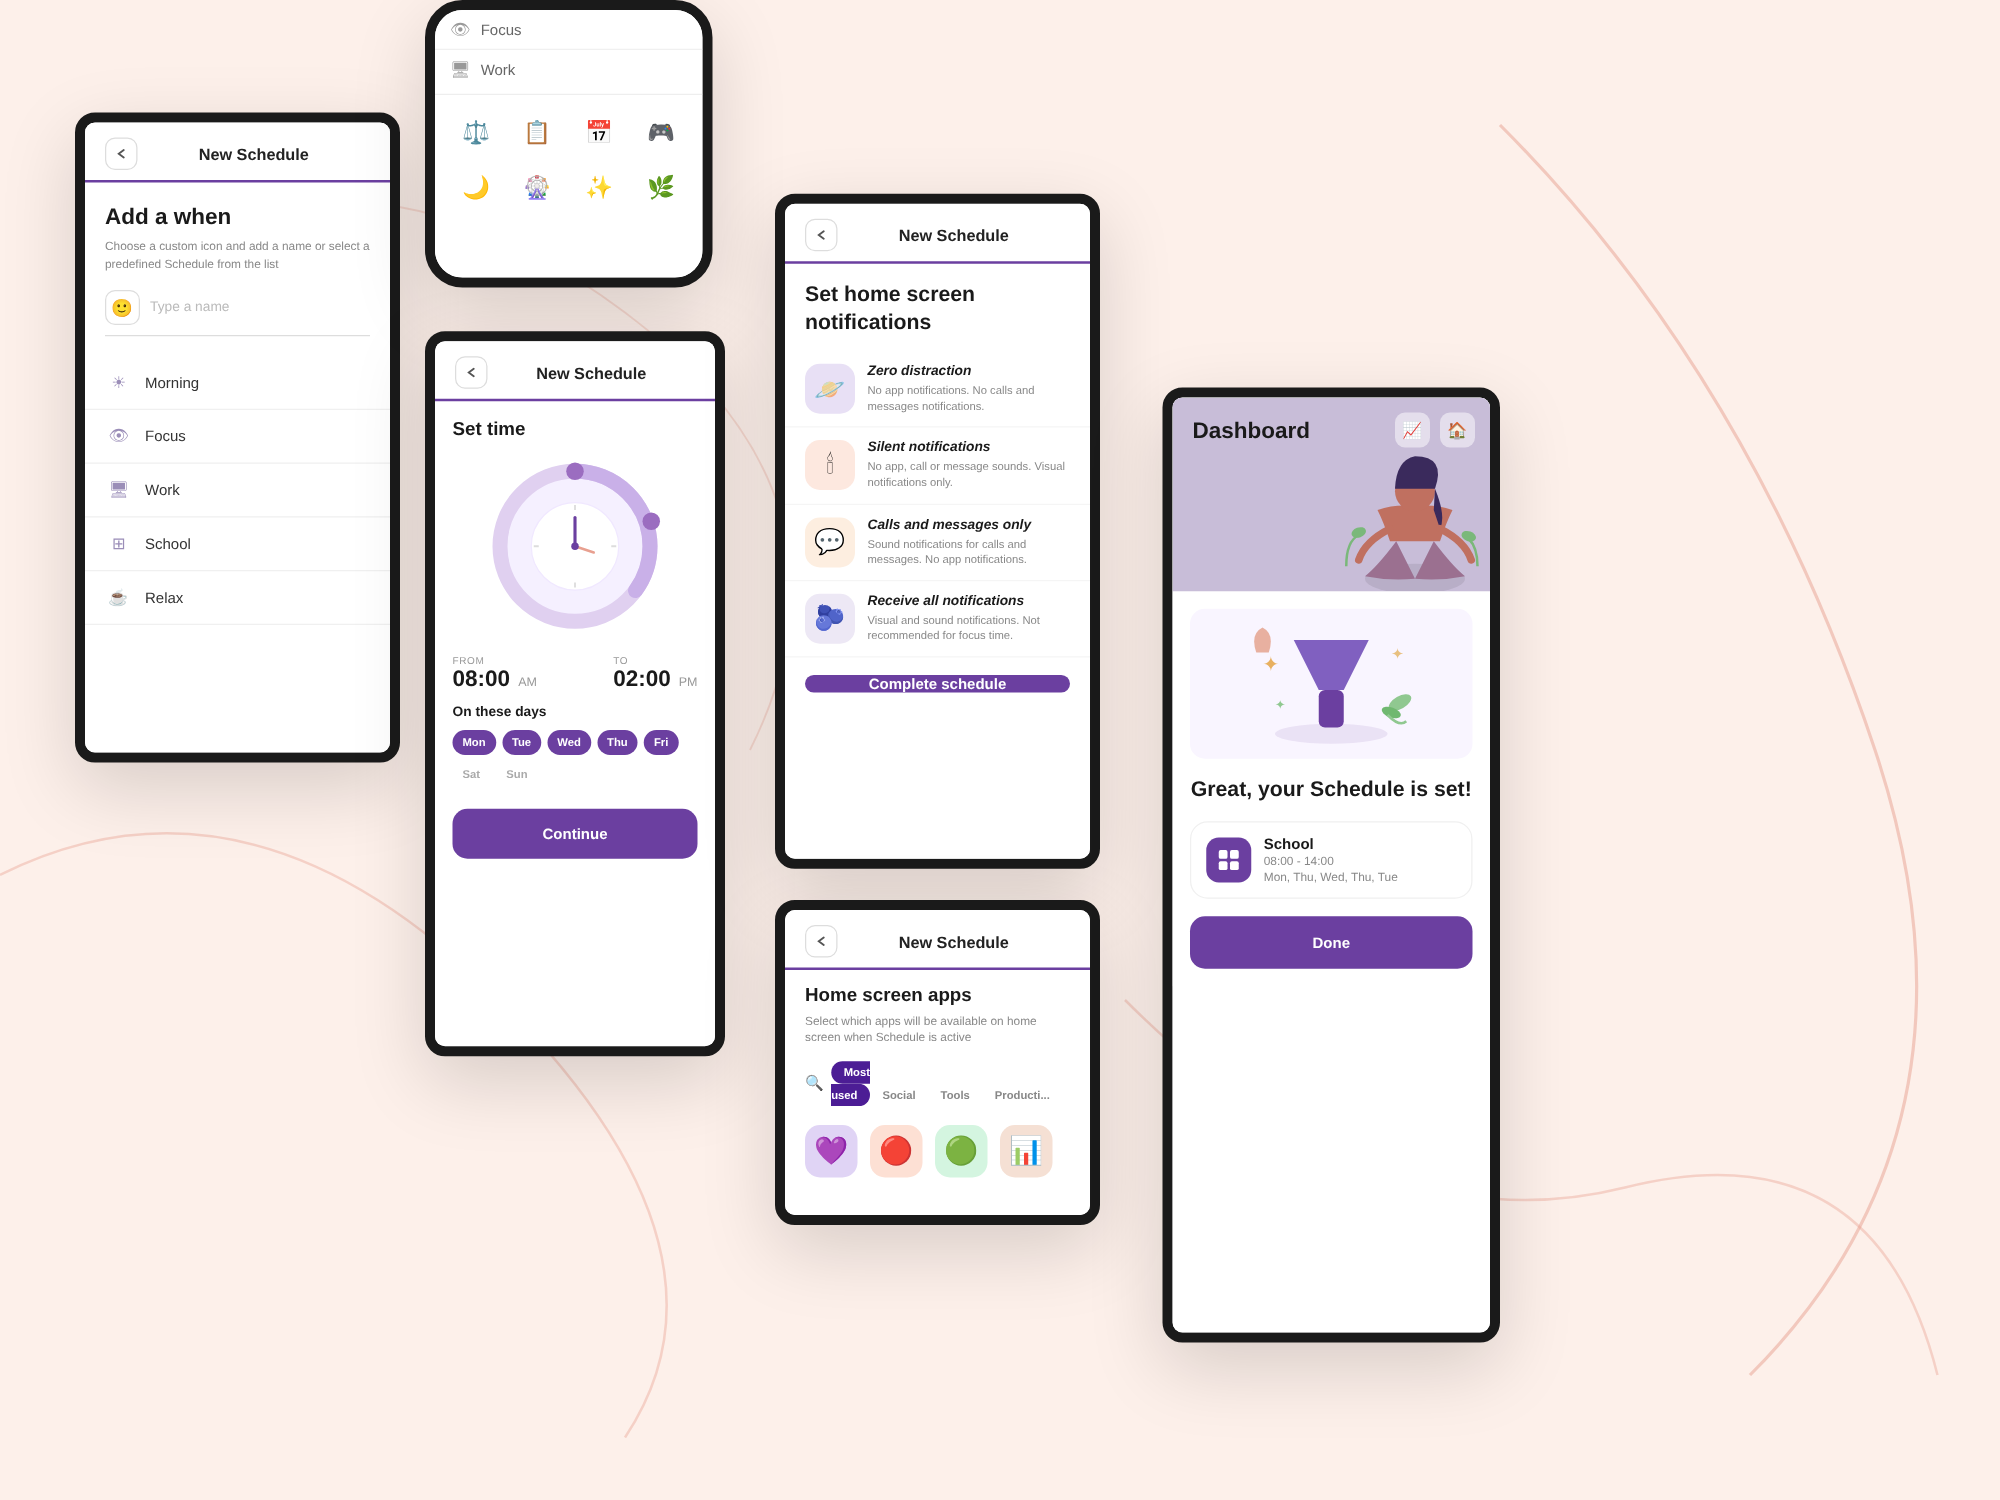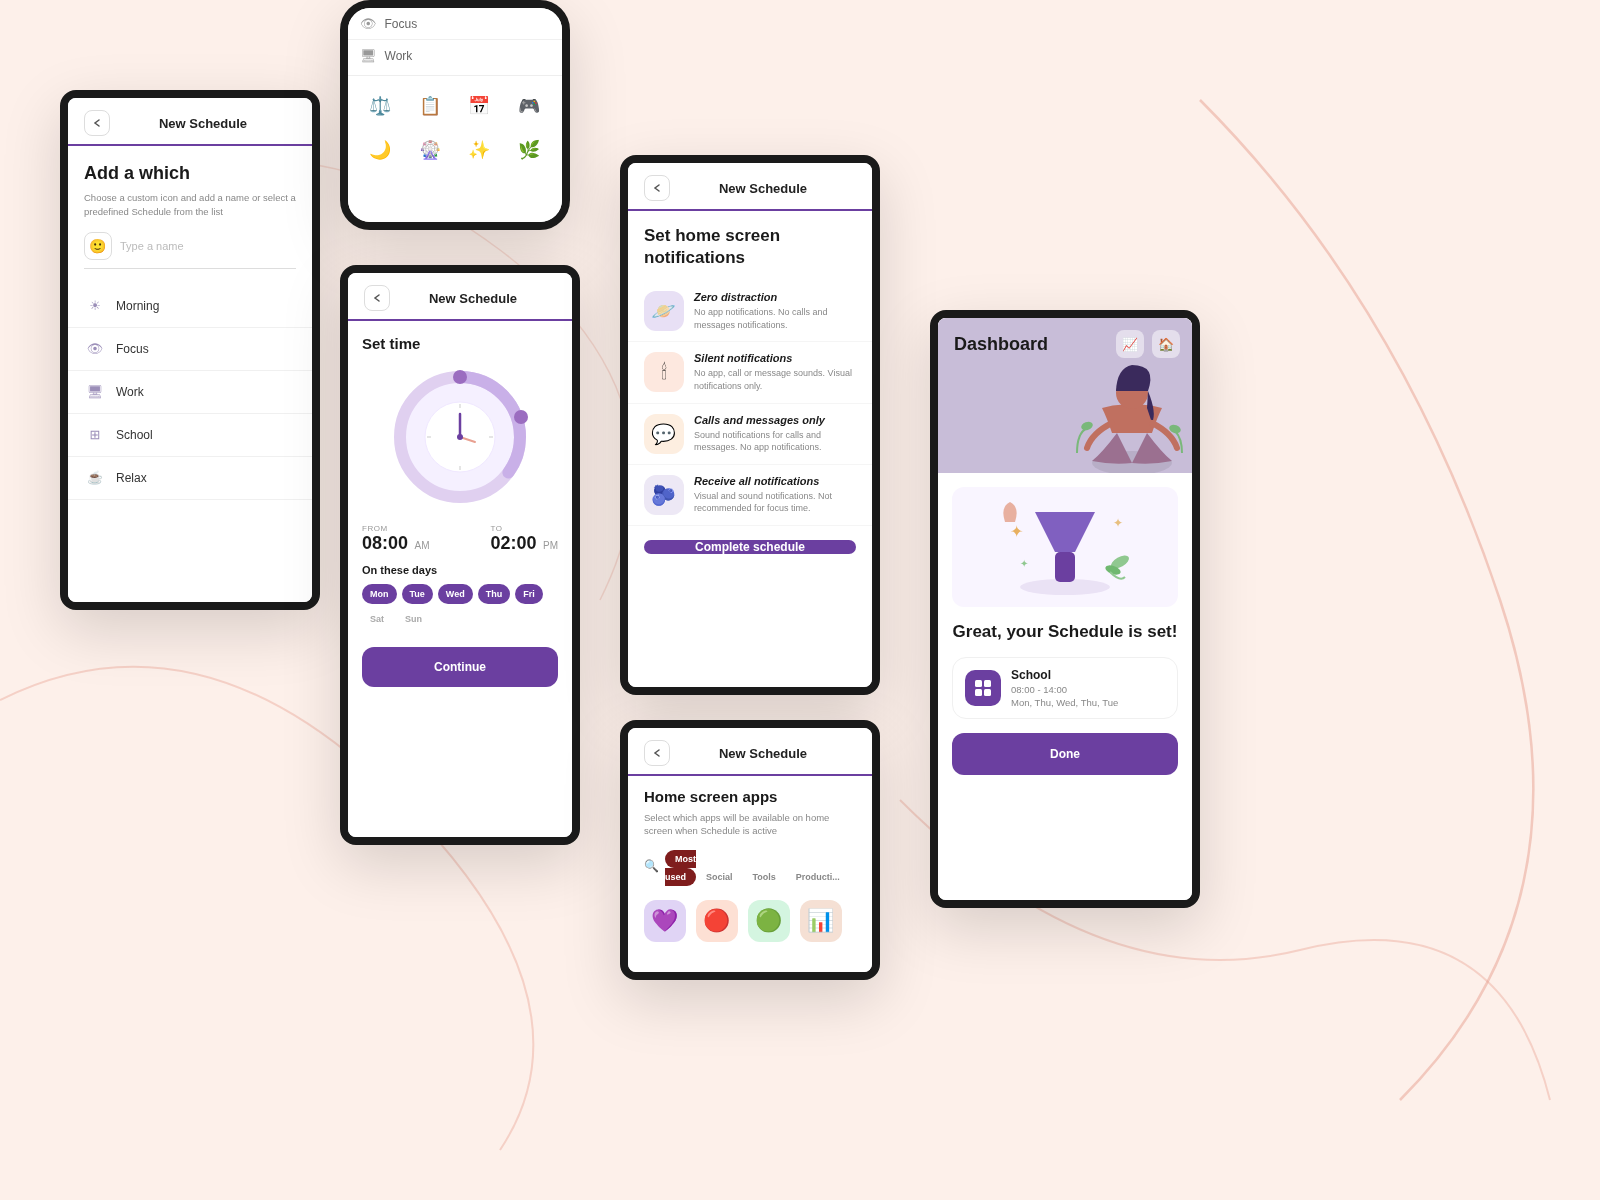--- a/index.html
+++ b/index.html
@@ -78,21 +78,21 @@
       top: 720px;
       width: 260px;
       height: 260px;
     }
 
     
     .phone6 {
       left: 930px;
       top: 310px;
       width: 270px;
-      height: 598px;
+      height: 764px;
     }
 
     
     .phone-header {
       display: flex;
       align-items: center;
       padding: 12px 16px 8px;
       border-bottom: 2px solid #6b3fa0;
     }
     .back-btn {
@@ -376,21 +376,21 @@
       color: #999;
     }
     .filter-pill {
       padding: 4px 10px;
       border-radius: 20px;
       font-size: 9px;
       font-weight: 600;
       cursor: pointer;
     }
     .filter-pill.active {
-      background: #7f1d1d;
+      background: #4c1d95;
       color: #fff;
     }
     .filter-pill.inactive {
       color: #888;
     }
 
     
     .dashboard-header-bar {
       background: #c8bdd8;
       height: 155px;
@@ -509,21 +509,21 @@
 <div class="phone phone1">
   <div class="phone-inner">
     <div class="phone-header">
       <div class="back-btn">
         <svg viewBox="0 0 10 10" fill="none" xmlns="http://www.w3.org/2000/svg">
           <path d="M7 2L3 5L7 8" stroke="#555" stroke-width="1.5" stroke-linecap="round"></path>
         </svg>
       </div>
       <span class="header-title">New Schedule</span>
     </div>
-    <div class="add-name-title">Add a which</div>
+    <div class="add-name-title">Add a when</div>
     <div class="add-name-sub">Choose a custom icon and add a name or select a predefined Schedule from the list</div>
     <div class="name-input-row">
       <div class="emoji-btn">🙂</div>
       <span class="name-input-placeholder">Type a name</span>
     </div>
 
     <div id="schedule-list">
         <div class="schedule-list-item">
           <div class="schedule-icon">☀</div>
     <span class="schedule-label">Morning</span>

